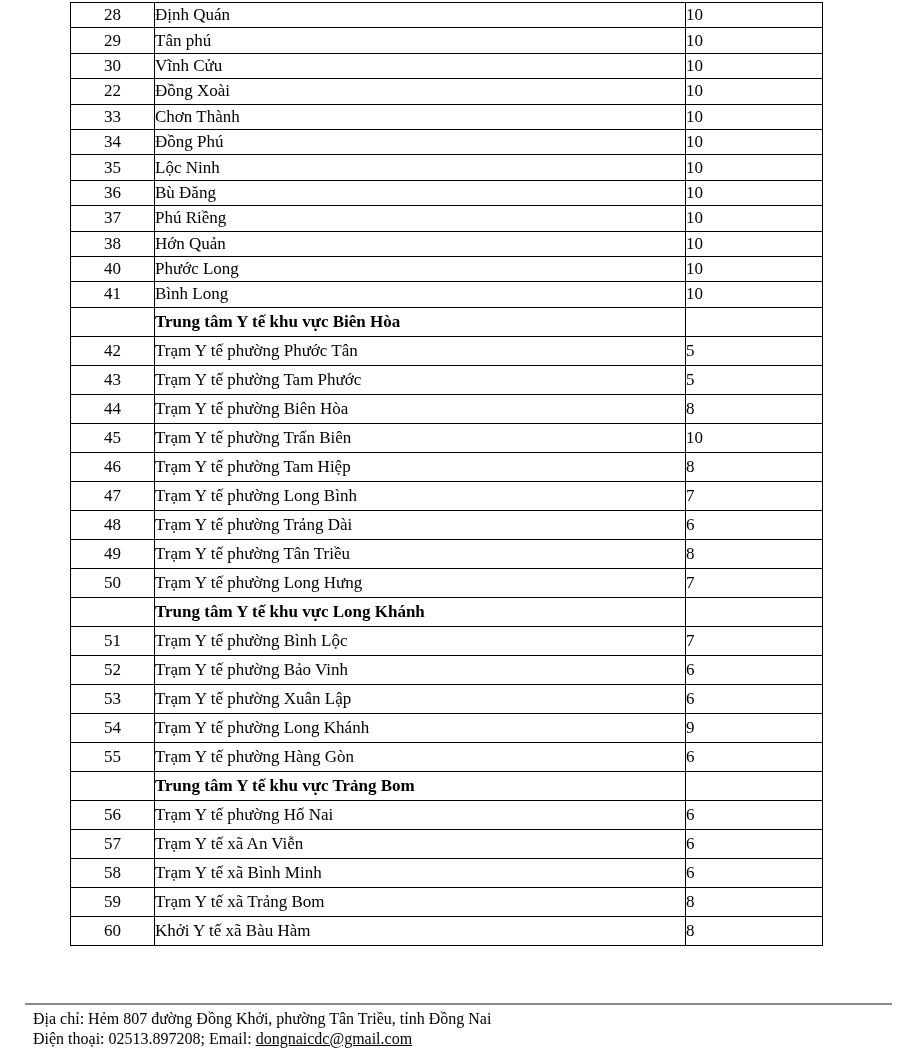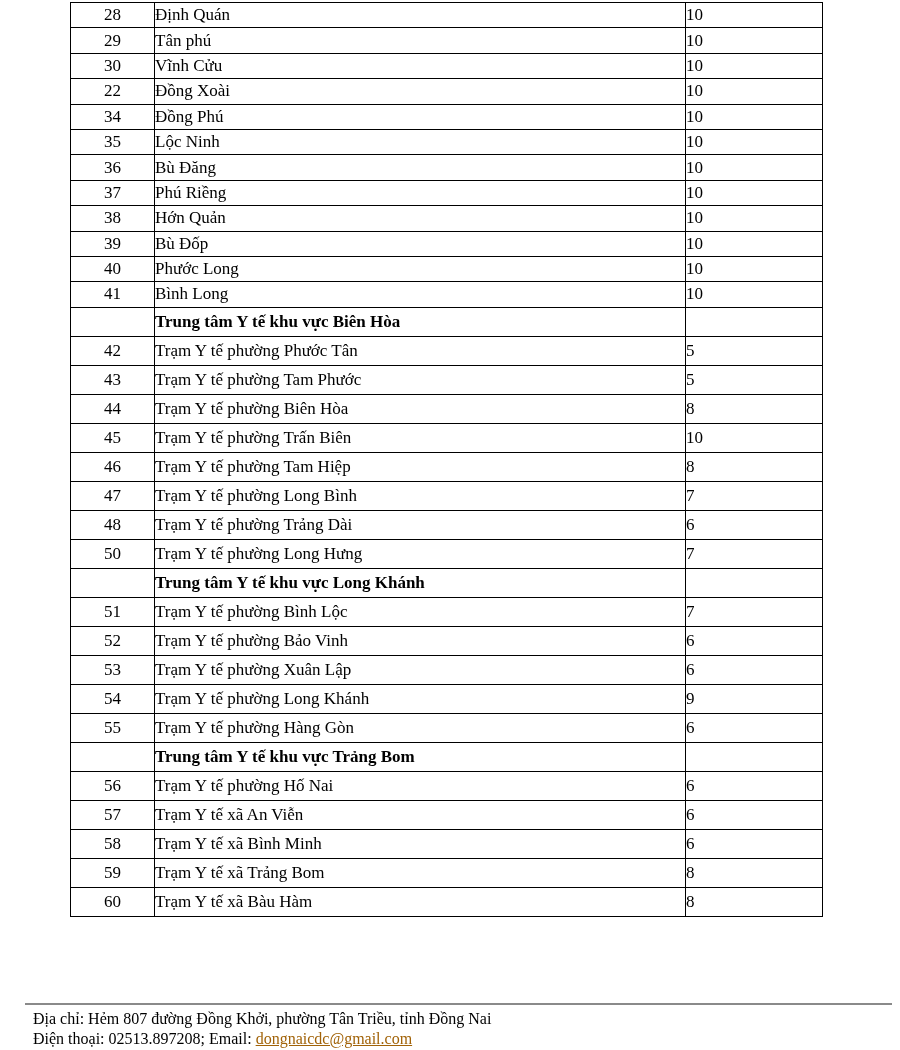--- a/index.html
+++ b/index.html
@@ -88,20 +88,25 @@
           <td class="num-cell">30</td>
           <td class="name-cell">Vĩnh Cửu</td>
           <td class="score-cell">10</td>
         </tr>
         <tr class="compact">
           <td class="num-cell">22</td>
           <td class="name-cell">Đồng Xoài</td>
           <td class="score-cell">10</td>
         </tr>
         <tr class="compact">
+          <td class="num-cell">33</td>
+          <td class="name-cell">Chơn Thành</td>
+          <td class="score-cell">10</td>
+        </tr>
+        <tr class="compact">
           <td class="num-cell">34</td>
           <td class="name-cell">Đồng Phú</td>
           <td class="score-cell">10</td>
         </tr>
         <tr class="compact">
           <td class="num-cell">35</td>
           <td class="name-cell">Lộc Ninh</td>
           <td class="score-cell">10</td>
         </tr>
         <tr class="compact">
@@ -110,25 +115,20 @@
           <td class="score-cell">10</td>
         </tr>
         <tr class="compact">
           <td class="num-cell">37</td>
           <td class="name-cell">Phú Riềng</td>
           <td class="score-cell">10</td>
         </tr>
         <tr class="compact">
           <td class="num-cell">38</td>
           <td class="name-cell">Hớn Quản</td>
-          <td class="score-cell">10</td>
-        </tr>
-        <tr class="compact">
-          <td class="num-cell">39</td>
-          <td class="name-cell">Bù Đốp</td>
           <td class="score-cell">10</td>
         </tr>
         <tr class="compact">
           <td class="num-cell">40</td>
           <td class="name-cell">Phước Long</td>
           <td class="score-cell">10</td>
         </tr>
         <tr class="compact">
           <td class="num-cell">41</td>
           <td class="name-cell">Bình Long</td>
@@ -168,20 +168,25 @@
           <td class="num-cell">47</td>
           <td class="name-cell">Trạm Y tế phường Long Bình</td>
           <td class="score-cell">7</td>
         </tr>
         <tr class="normal">
           <td class="num-cell">48</td>
           <td class="name-cell">Trạm Y tế phường Trảng Dài</td>
           <td class="score-cell">6</td>
         </tr>
         <tr class="normal">
+          <td class="num-cell">49</td>
+          <td class="name-cell">Trạm Y tế phường Tân Triều</td>
+          <td class="score-cell">8</td>
+        </tr>
+        <tr class="normal">
           <td class="num-cell">50</td>
           <td class="name-cell">Trạm Y tế phường Long Hưng</td>
           <td class="score-cell">7</td>
         </tr>
         <tr class="normal">
           <td class="num-cell"></td>
           <td class="section-cell">Trung tâm Y tế khu vực Long Khánh</td>
           <td class="score-cell"></td>
         </tr>
         <tr class="normal">
@@ -229,29 +234,29 @@
           <td class="name-cell">Trạm Y tế xã Bình Minh</td>
           <td class="score-cell">6</td>
         </tr>
         <tr class="normal">
           <td class="num-cell">59</td>
           <td class="name-cell">Trạm Y tế xã Trảng Bom</td>
           <td class="score-cell">8</td>
         </tr>
         <tr class="normal">
           <td class="num-cell">60</td>
-          <td class="name-cell">Trạm Y tế xã Bàu Hàm</td>
+          <td class="name-cell">Khởi Y tế xã Bàu Hàm</td>
           <td class="score-cell">8</td>
         </tr>
       </tbody>
   </table>
 
   <div class="footer">
     <div class="footer-separator"></div>
     <div class="footer-line">
       <span>Địa chỉ: Hẻm 807 đường Đồng Khởi, phường Tân Triều, tỉnh Đồng Nai</span>
     </div>
     <div class="footer-line">
-      <span>Điện thoại: 02513.897208; Email: </span><a href="#" style="color: #a16207;">dongnaicdc@gmail.com</a>
+      <span>Điện thoại: 02513.897208; Email: </span><a href="#" style="color: #000000;">dongnaicdc@gmail.com</a>
     </div>
   </div>
 
 </div>
 
 </body></html>

